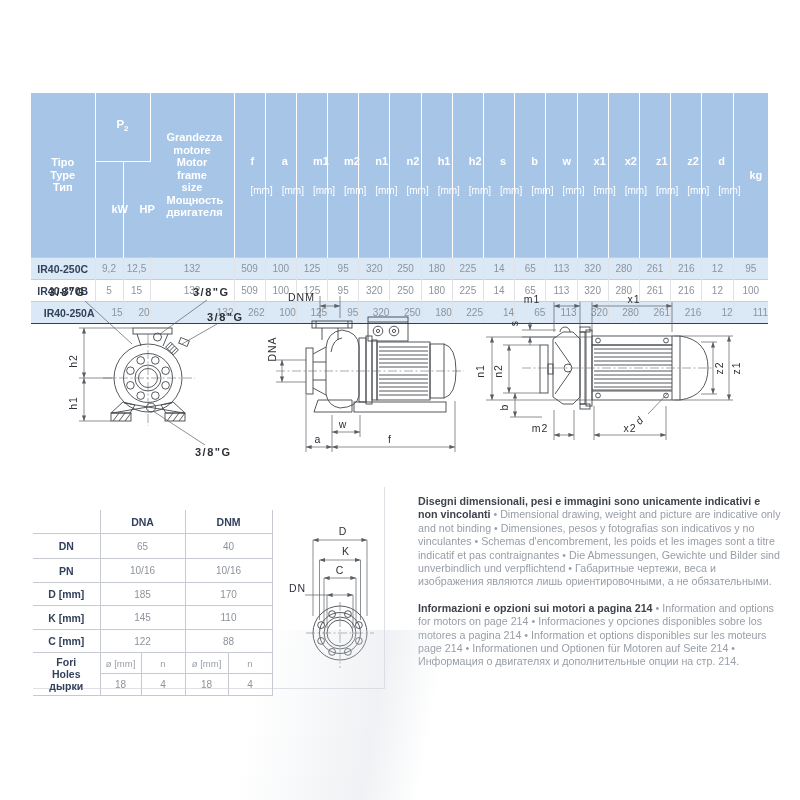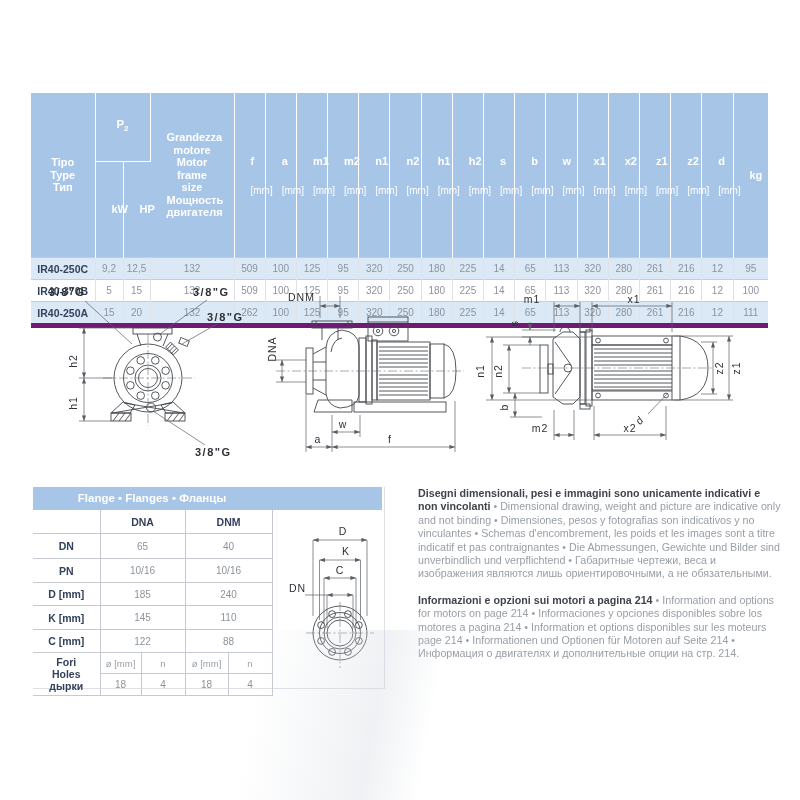--- a/index.html
+++ b/index.html
@@ -11,21 +11,21 @@
   table{border-collapse:collapse;table-layout:fixed;width:100%;}
   .mt th{background:#a7c5e7;color:#fff;font-weight:bold;text-align:center;vertical-align:middle;
          border-right:1px solid #fff;padding:16px;white-space:pre-line;font-size:11px;line-height:12.5px;}
   .mt th:last-child{border-right:none;}
   .mt .p2th{border-bottom:1px solid #fff;height:36px;font-size:11.5px;}
   .mt .subrow th{height:63px;}
   .mt th .unit{font-weight:normal;font-size:10px;line-height:9px;display:block;margin-top:18px;}
   .mt td{height:21px;text-align:center;font-size:10px;color:#8d939c;
          border-top:1px solid #c9cdd3;border-right:1px solid #dfe2e7;padding:0;}
   .mt td:last-child{border-right:none;}
-  .mt tbody tr:last-child td{border-bottom:5px solid #701a75;}
+  .mt tbody tr:last-child td{border-bottom:1px solid #701a75;text-align:right;}
   .mt tr.alt{background:#dbe9f6;}
   .mt td.tcol{color:#33415c;font-weight:bold;font-size:10.5px;}
   .mt sub{font-size:8px;}
 
   
   svg{position:absolute;overflow:visible;}
   .draw path,.draw line,.draw rect,.draw circle,.draw polygon,.draw polyline
     {stroke:#43464b;stroke-width:0.9;fill:none;}
   .dim line,.dim path{stroke:#5a5e64;stroke-width:0.7;fill:none;}
   .cl{stroke:#6a6e74;stroke-width:0.6;stroke-dasharray:9 2.5 2 2.5;fill:none;}
@@ -46,21 +46,21 @@
   .ft td.bR{border-right:1px solid #c6cad0;}
   .ft td.bL{border-left:1px solid #c6cad0;}
   .ft .r23 td{height:23px;} .ft .r24 td{height:24px;} .ft .r22 td{height:22px;}
   .ft .r20 td{height:20px;} .ft .r21 td{height:21px;}
   .ft td.sub{font-size:9.5px;color:#9aa0a8;}
 
   
   .notes{position:absolute;left:418px;top:487px;width:364px;font-size:10.7px;
          line-height:13.4px;color:#989ea6;}
   .notes b{color:#3f444c;}
-  .notes p{margin:0 0 13px 0;}
+  .notes p{margin:8px 0 13px 0;}
 
   
   .page-curl{position:absolute;left:0;right:0;bottom:0;height:170px;pointer-events:none;
      background:linear-gradient(100deg, rgba(255,255,255,0) 32%, rgba(213,219,226,0.38) 47%, rgba(255,255,255,0) 54%);}
 </style>
 </head>
 <body>
 
 <div class="page">
 
@@ -403,23 +403,20 @@
     <text class="dtx" transform="translate(26,89) rotate(-90)" text-anchor="middle">n2</text>
     <text class="dtx" transform="translate(247,86) rotate(-90)" text-anchor="middle">z2</text>
     <text class="dtx" transform="translate(264,86) rotate(-90)" text-anchor="middle">z1</text>
     <text class="dtx" transform="translate(32,125) rotate(-90)" text-anchor="middle">b</text>
     <text class="dtx" x="64" y="150" text-anchor="middle">m2</text>
     <text class="dtx" x="154" y="150" text-anchor="middle">x2</text>
     <text class="itx" transform="translate(166,141) rotate(-48)" text-anchor="middle">d</text>
   </svg>
 
   <div class="flange-box"></div>
-  <div class="flange-bar">
-    <span>Flange • Flanges • Фланцы</span>
-  </div>
 
   <div class="ft-wrap">
     <table class="ft">
       <colgroup>
         <col style="width:67px">
           <col style="width:41px">
           <col style="width:44px">
         <col style="width:43px">
           <col style="width:44px">
       </colgroup>
@@ -435,21 +432,21 @@
             <td colspan="2" class="bR">40</td>
           </tr>
           <tr class="r23">
             <td class="lblc bR">PN</td>
             <td colspan="2" class="bR">10/16</td>
             <td colspan="2" class="bR">10/16</td>
           </tr>
           <tr class="r22">
             <td class="lblc bR">D [mm]</td>
             <td colspan="2" class="bR">185</td>
-            <td colspan="2" class="bR">240</td>
+            <td colspan="2" class="bR">170</td>
           </tr>
           <tr class="r23">
             <td class="lblc bR">K [mm]</td>
             <td colspan="2" class="bR">145</td>
             <td colspan="2" class="bR">110</td>
           </tr>
           <tr class="r22">
             <td class="lblc bR">C [mm]</td>
             <td colspan="2" class="bR">122</td>
             <td colspan="2" class="bR">88</td>

